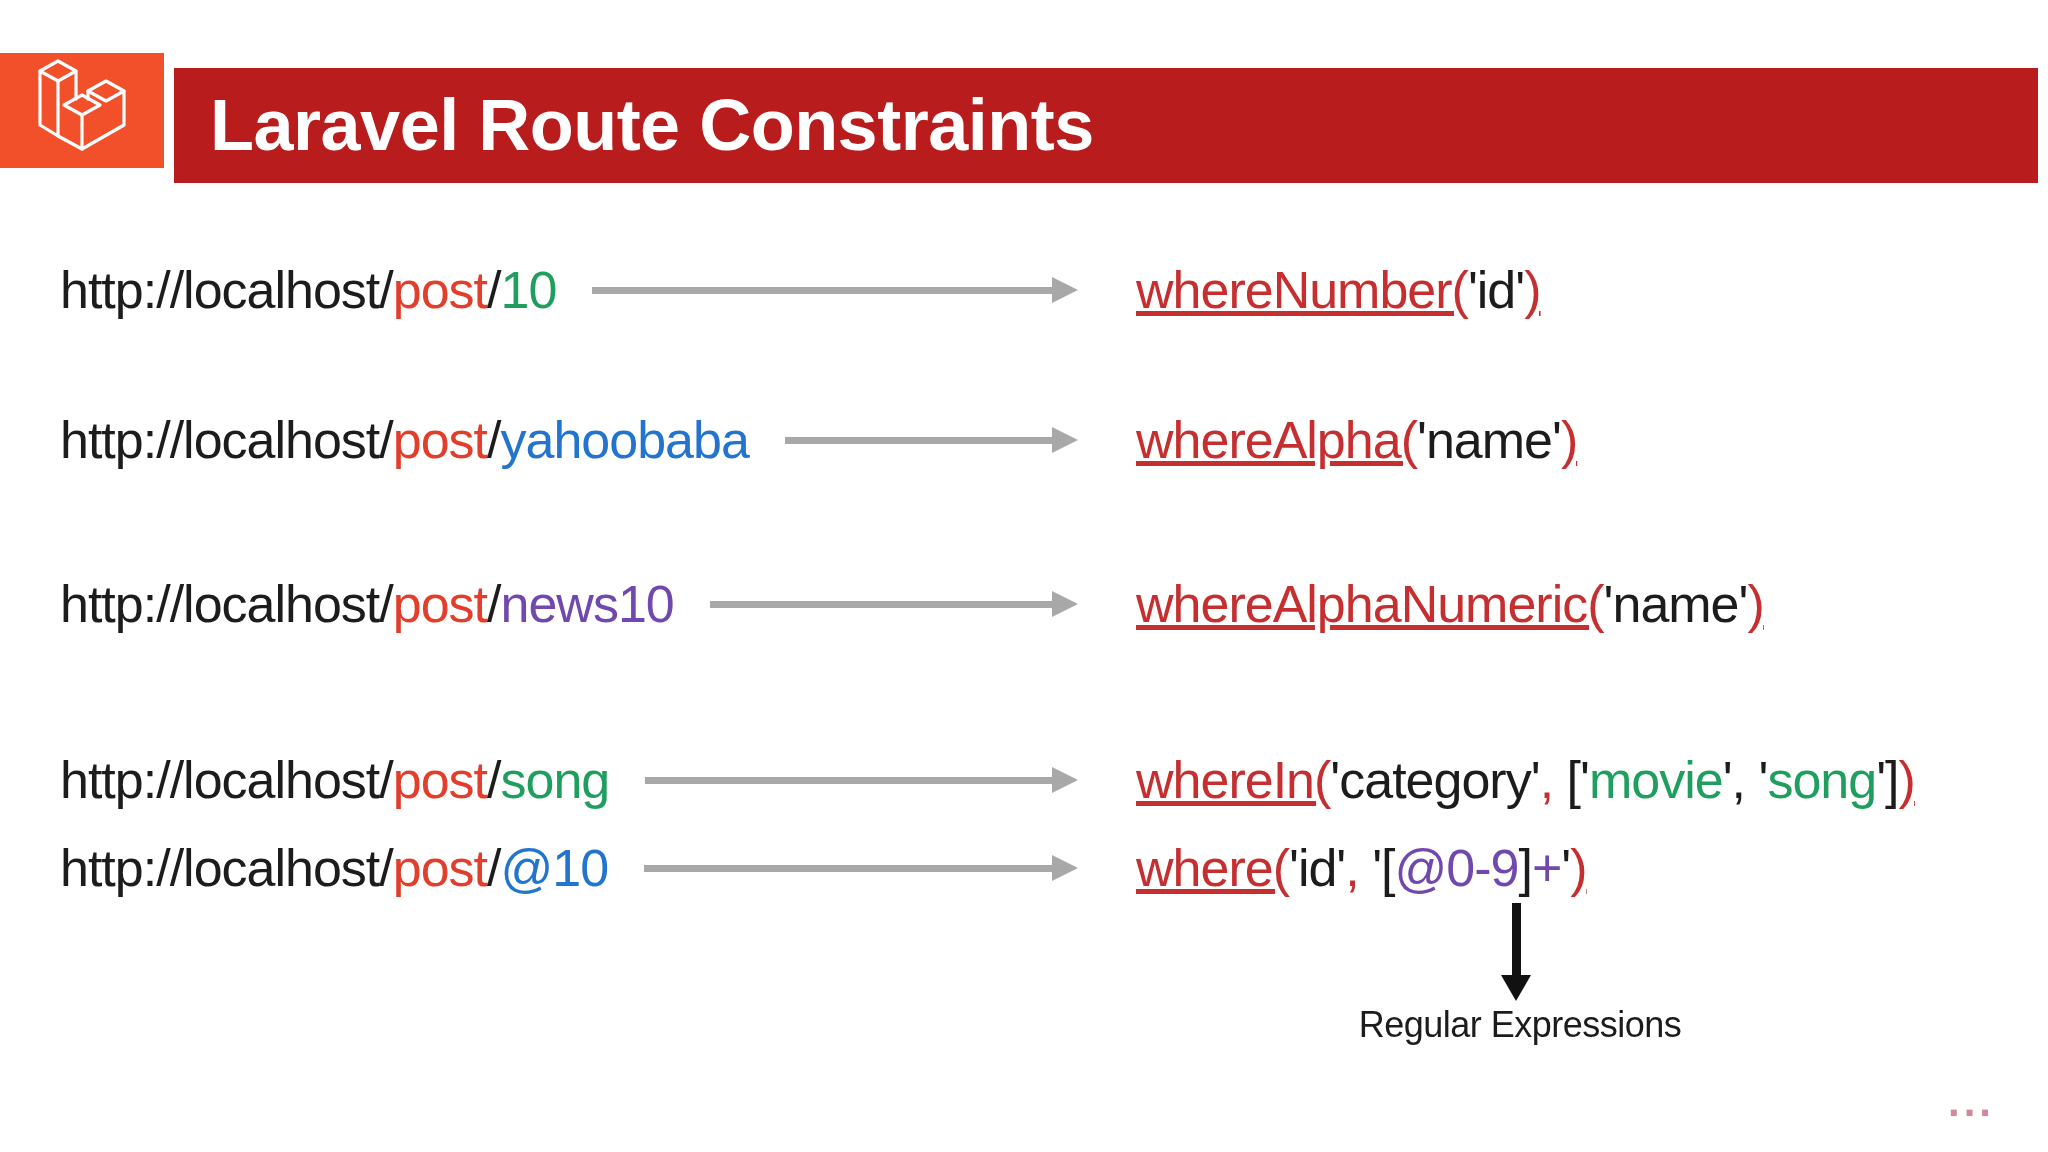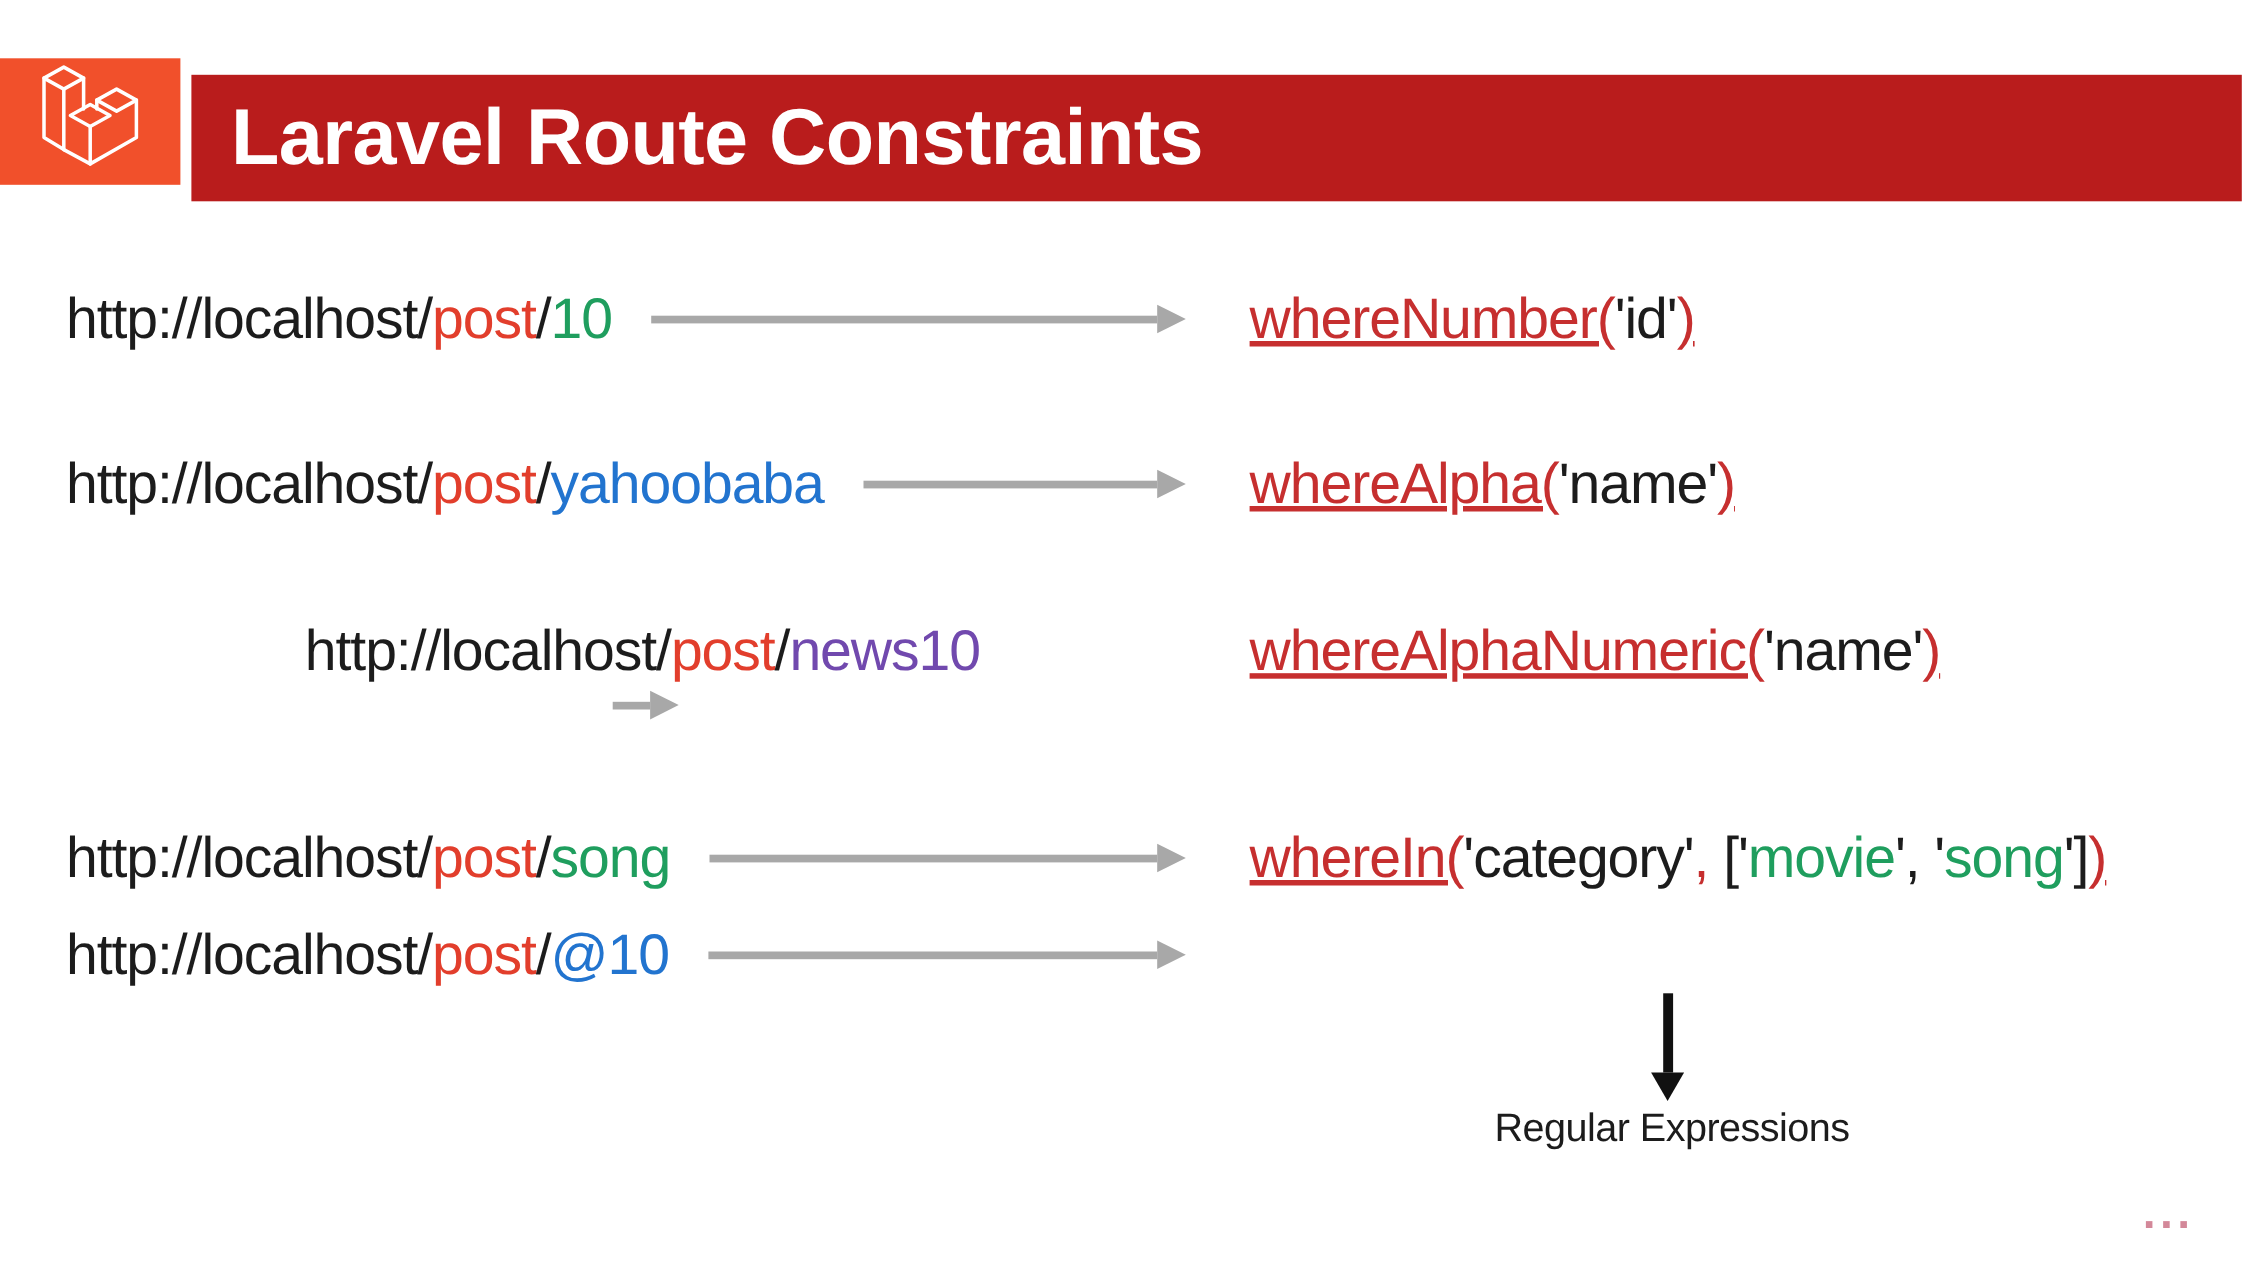--- a/index.html
+++ b/index.html
@@ -87,21 +87,21 @@
         <div class="code"><span class="seg-crimson">whereNumber(</span><span class="seg-black">'id'</span><span class="seg-crimson">)</span></div>
       </div>
       <div class="row" style="top: 404px;">
         <div class="url"><span class="seg-black">http://localhost/</span><span class="seg-red">post</span><span class="seg-black">/</span><span class="seg-blue">yahoobaba</span></div>
         <div class="h-arrow">
           <div class="shaft"></div>
           <div class="head"></div>
         </div>
         <div class="code"><span class="seg-crimson">whereAlpha(</span><span class="seg-black">'name'</span><span class="seg-crimson">)</span></div>
       </div>
-      <div class="row" style="top: 556px; flex-direction: column;">
+      <div class="row" style="top: 568px;">
         <div class="url"><span class="seg-black">http://localhost/</span><span class="seg-red">post</span><span class="seg-black">/</span><span class="seg-purple">news10</span></div>
         <div class="h-arrow">
           <div class="shaft"></div>
           <div class="head"></div>
         </div>
         <div class="code"><span class="seg-crimson">whereAlphaNumeric(</span><span class="seg-black">'name'</span><span class="seg-crimson">)</span></div>
       </div>
       <div class="row" style="top: 704px; margin-top: 40px;">
         <div class="url"><span class="seg-black">http://localhost/</span><span class="seg-red">post</span><span class="seg-black">/</span><span class="seg-green">song</span></div>
         <div class="h-arrow">
@@ -109,20 +109,21 @@
           <div class="head"></div>
         </div>
         <div class="code"><span class="seg-crimson">whereIn(</span><span class="seg-black">'category'</span><span class="seg-crimson">,</span><span class="seg-black"> ['</span><span class="seg-green">movie</span><span class="seg-black">', '</span><span class="seg-green">song</span><span class="seg-black">']</span><span class="seg-crimson">)</span></div>
       </div>
       <div class="row" style="top: 832px;">
         <div class="url"><span class="seg-black">http://localhost/</span><span class="seg-red">post</span><span class="seg-black">/</span><span class="seg-blue">@10</span></div>
         <div class="h-arrow">
           <div class="shaft"></div>
           <div class="head"></div>
         </div>
+        <div class="code"><span class="seg-crimson">where(</span><span class="seg-black">'id'</span><span class="seg-crimson">,</span><span class="seg-black"> '[</span><span class="seg-purple">@0-9</span><span class="seg-black">]</span><span class="seg-purple">+</span><span class="seg-black">'</span><span class="seg-crimson">)</span></div>
       </div>
     </div>
 
   <div class="v-arrow">
     <div class="stem"></div>
     <div class="head"></div>
   </div>
   <div class="regex-label">Regular Expressions</div>
 
   <div class="ellipsis">...</div>

